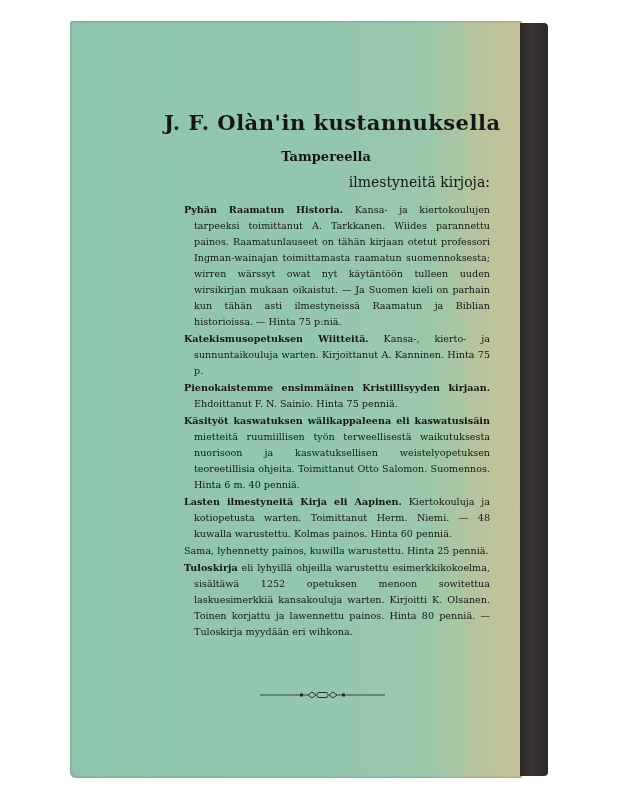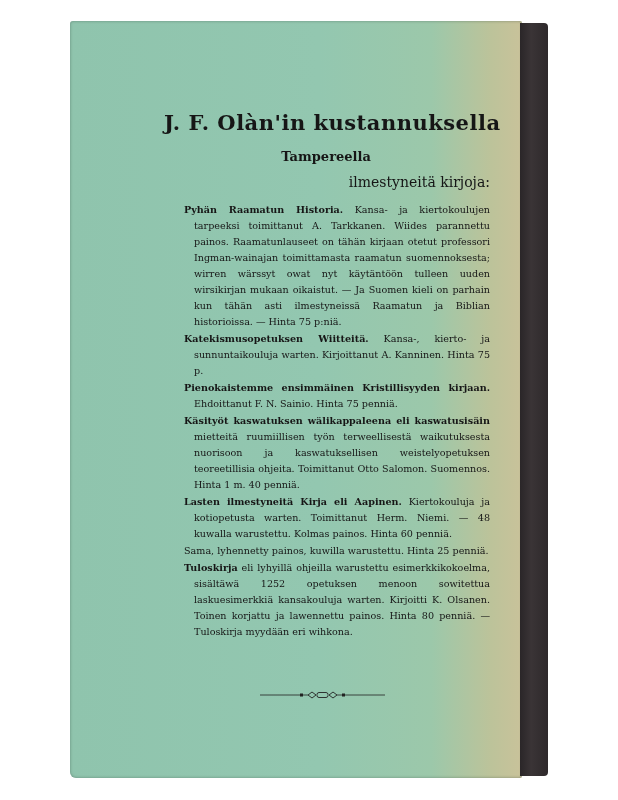--- a/index.html
+++ b/index.html
@@ -41,21 +41,21 @@
 <div class="spine"></div>
 
 <div class="content">
   <div class="title">J. F. Olàn'in kustannuksella</div>
   <div class="subtitle">Tampereella</div>
   <div class="subtitle2">ilmestyneitä kirjoja:</div>
 
   <div class="entry"><span class="name">Pyhän Raamatun Historia.</span><span> Kansa- ja kiertokoulujen tarpeeksi toimittanut A. Tarkkanen. Wiides parannettu painos. Raamatunlauseet on tähän kirjaan otetut professori Ingman-wainajan toimittamasta raamatun suomennoksesta; wirren wärssyt owat nyt käytäntöön tulleen uuden wirsikirjan mukaan oikaistut. — Ja Suomen kieli on parhain kun tähän asti ilmestyneissä Raamatun ja Biblian historioissa. — Hinta 75 p:niä.</span></div>
   <div class="entry"><span class="name">Katekismusopetuksen Wiitteitä.</span><span> Kansa-, kierto- ja sunnuntaikouluja warten. Kirjoittanut A. Kanninen. Hinta 75 p.</span></div>
   <div class="entry"><span class="name">Pienokaistemme ensimmäinen Kristillisyyden kirjaan.</span><span> Ehdoittanut F. N. Sainio. Hinta 75 penniä.</span></div>
-  <div class="entry"><span class="name">Käsityöt kaswatuksen wälikappaleena eli kaswatusisäin</span><span> mietteitä ruumiillisen työn terweellisestä waikutuksesta nuorisoon ja kaswatuksellisen weistelyopetuksen teoreetillisia ohjeita. Toimittanut Otto Salomon. Suomennos. Hinta 1 m. 40 penniä.</span></div>
+  <div class="entry"><span class="name">Käsityöt kaswatuksen wälikappaleena eli kaswatusisäin</span><span> mietteitä ruumiillisen työn terweellisestä waikutuksesta nuorisoon ja kaswatuksellisen weistelyopetuksen teoreetillisia ohjeita. Toimittanut Otto Salomon. Suomennos. Hinta 6 m. 40 penniä.</span></div>
   <div class="entry"><span class="name">Lasten ilmestyneitä Kirja eli Aapinen.</span><span> Kiertokouluja ja kotiopetusta warten. Toimittanut Herm. Niemi. — 48 kuwalla warustettu. Kolmas painos. Hinta 60 penniä.</span></div>
   <div class="entry"><span class="name"></span><span>Sama, lyhennetty painos, kuwilla warustettu. Hinta 25 penniä.</span></div>
   <div class="entry"><span class="name">Tuloskirja</span><span> eli lyhyillä ohjeilla warustettu esimerkkikokoelma, sisältäwä 1252 opetuksen menoon sowitettua laskuesimerkkiä kansakouluja warten. Kirjoitti K. Olsanen. Toinen korjattu ja lawennettu painos. Hinta 80 penniä. — Tuloskirja myydään eri wihkona.</span></div>
 </div>
 
 <svg class="ornament" viewBox="0 0 125 10">
   <line x1="0" y1="5" x2="48" y2="5" stroke="#222" stroke-width="0.8"></line>
   <line x1="77" y1="5" x2="125" y2="5" stroke="#222" stroke-width="0.8"></line>
   <rect x="40" y="3.5" width="3" height="3" fill="#222"></rect>
   <rect x="82" y="3.5" width="3" height="3" fill="#222"></rect>

